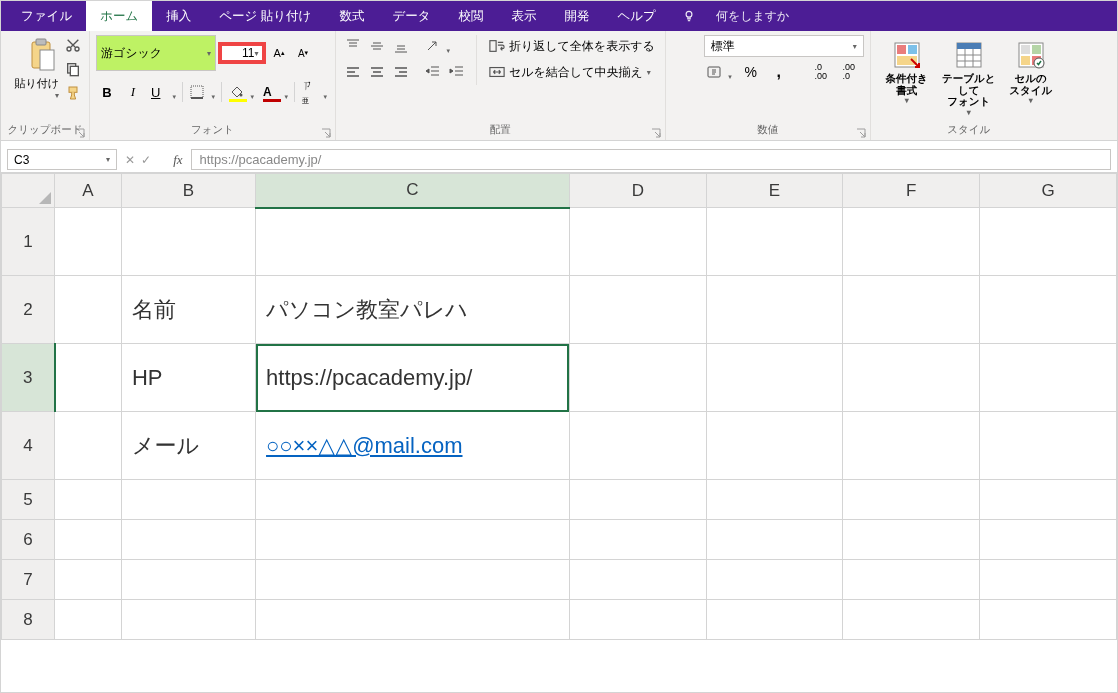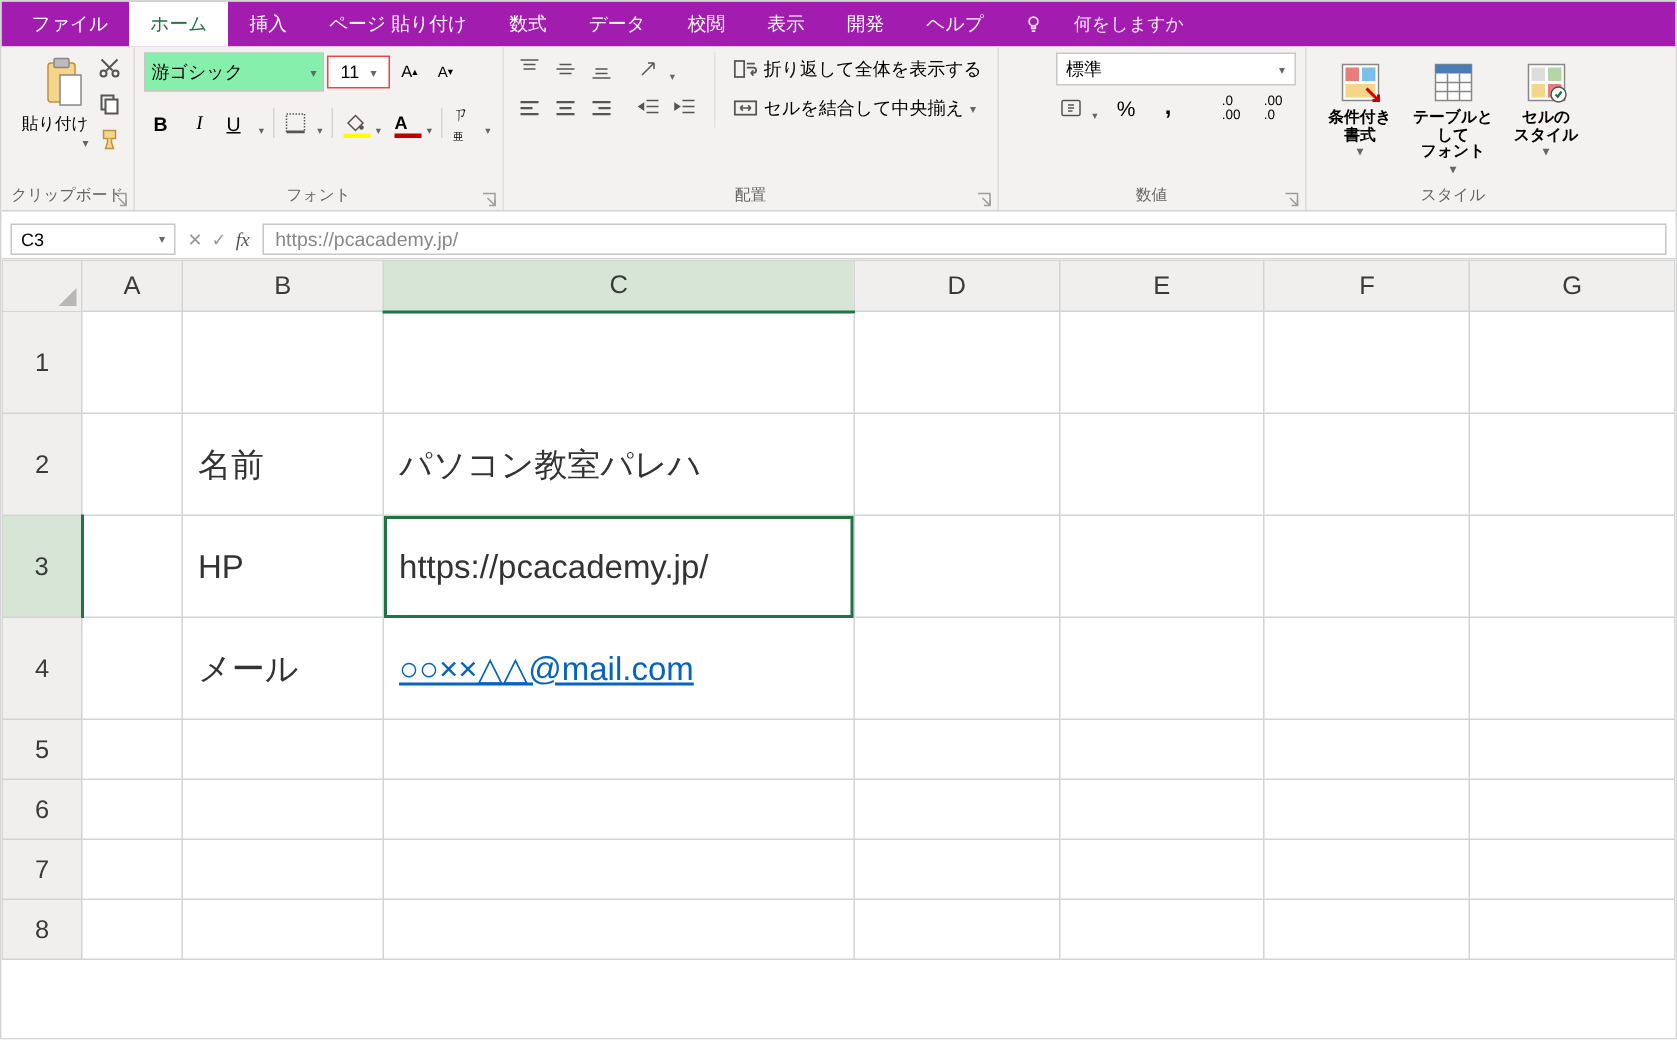--- a/index.html
+++ b/index.html
@@ -1,42 +1,42 @@
 <!DOCTYPE html>
 <html><head>
 <meta charset="utf-8">
 <style>
   * { box-sizing: border-box; }
   html, body { margin: 0; padding: 0; font-family: "Yu Gothic UI", "Meiryo", sans-serif; font-size: 12px; background: #fff; user-select: none; }
   .app { width: 1118px; height: 693px; display: flex; flex-direction: column; overflow: hidden; border: 1px solid #d4d4d4; }
 
   
-  .tabs-row { height: 30px; background: #a21caf; display: flex; align-items: stretch; color: #fff; padding-left: 6px; }
+  .tabs-row { height: 30px; background: #4c1d95; display: flex; align-items: stretch; color: #fff; padding-left: 6px; }
   .tab { padding: 0 14px; display: flex; align-items: center; font-size: 12.5px; cursor: pointer; }
   .tab.active { background: #fff; color: #217346; }
   .tell-me { display: flex; align-items: center; padding: 0 12px; gap: 20px; opacity: 0.9; }
   .tell-me svg { width: 14px; height: 14px; }
 
   
   .ribbon { height: 110px; background: #f3f2f1; border-bottom: 1px solid #d4d4d4; display: flex; }
   .group { display: flex; flex-direction: column; border-right: 1px solid #e1dfdd; min-width: 0; }
   .group-content { flex: 1; display: flex; align-items: flex-start; padding: 4px 6px 0 6px; gap: 4px; }
   .group-label { height: 18px; font-size: 10.5px; color: #666; text-align: center; position: relative; padding: 0 4px 2px 4px; display: flex; justify-content: center; align-items: center; }
   .group-label .dlg { position: absolute; right: 4px; bottom: 2px; width: 10px; height: 10px; opacity: 0.6; }
   .big-btn { display: flex; flex-direction: column; align-items: flex-end; justify-content: flex-start; width: 52px; height: 82px; padding-top: 2px; gap: 2px; cursor: pointer; }
   .big-btn .icon { width: 32px; height: 38px; display: flex; align-items: center; justify-content: center; }
   .big-btn .lbl { font-size: 11px; text-align: center; line-height: 1.1; }
   .small-stack { display: flex; flex-direction: column; gap: 4px; }
   .mini-btn { width: 20px; height: 20px; display: flex; align-items: center; justify-content: center; cursor: pointer; }
   .mini-btn svg { width: 16px; height: 16px; }
 
   
   .font-row1 { display: flex; gap: 2px; align-items: center; }
-  .font-name { width: 120px; height: 26px; border: 1px solid #c8c6c4; background: #86efac; padding: 0 4px; display: flex; align-items: center; justify-content: space-between; font-size: 12px; }
-  .font-size { width: 42px; height: 22px; border: 1px solid #ef4444; background: #fff; padding: 0 8px; display: flex; align-items: center; justify-content: space-between; font-size: 12px; }
+  .font-name { width: 120px; height: 36px; border: 1px solid #c8c6c4; background: #bef264; padding: 0 4px; display: flex; align-items: center; justify-content: space-between; font-size: 12px; }
+  .font-size { width: 42px; height: 22px; border: 4px solid #ef4444; background: #fff; padding: 0 20px; display: flex; align-items: center; justify-content: space-between; font-size: 12px; }
   .caret { font-size: 8px; color: #666; }
   .font-col { display: flex; flex-direction: column; gap: 4px; }
   .font-row2 { display: flex; gap: 4px; align-items: center; margin-top: 6px; }
   .sq-btn { width: 22px; height: 22px; display: flex; align-items: center; justify-content: center; cursor: pointer; font-size: 13px; }
   .sq-btn.with-drop { width: 30px; justify-content: flex-start; padding-left: 3px; position: relative; }
   .sq-btn.with-drop::after { content: "▾"; font-size: 7px; color: #666; position: absolute; right: 2px; bottom: 2px; }
   .color-bar { width: 18px; height: 3px; display: block; }
 
   
   .align-col { display: flex; flex-direction: column; gap: 4px; }
@@ -54,21 +54,21 @@
   .style-btn { display: flex; flex-direction: column; align-items: center; width: 60px; padding-top: 4px; cursor: pointer; font-weight: bold; }
   .style-btn .icon { width: 32px; height: 32px; display: flex; align-items: center; justify-content: center; }
   .style-btn .lbl { font-size: 10.5px; text-align: center; line-height: 1.1; margin-top: 2px; }
   .style-btn .drop { font-size: 8px; color: #666; }
 
   
   .fbar { height: 26px; border-bottom: 1px solid #d4d4d4; display: flex; align-items: stretch; background: #fff; margin-top: 6px; }
   .name-box { width: 110px; border: 1px solid #c8c6c4; margin: 2px 0 2px 6px; padding: 0 6px; display: flex; align-items: center; justify-content: space-between; font-size: 12px; background: #fff; }
   .fbar-btns { display: flex; align-items: center; gap: 6px; padding: 0 8px; color: #999; }
   .fbar-btns span { cursor: pointer; }
-  .fx { font-style: italic; font-family: serif; font-size: 13px; color: #555; }
+  .fx { font-style: italic; font-family: serif; font-size: 13px; color: #555; margin-left: 16px; }
   .formula-input { flex: 1; border: 1px solid #c8c6c4; margin: 2px 6px 2px 0; padding: 0 8px; display: flex; align-items: center; font-size: 13px; color: #888; background: #fff; }
 
   
   .grid-wrap { flex: 1; overflow: hidden; background: #fff; }
   table.sheet { border-collapse: collapse; table-layout: fixed; }
   table.sheet th, table.sheet td { border: 1px solid #d4d4d4; font-weight: normal; }
   .corner { width: 56px; height: 34px; background: #f0efee; border-right: 1px solid #bdbdbd; border-bottom: 1px solid #bdbdbd; position: relative; }
   .corner::after { content: ""; position: absolute; right: 3px; bottom: 3px; width: 0; height: 0; border-style: solid; border-width: 0 0 12px 12px; border-color: transparent transparent #b7b7b7 transparent; }
   th.col-h { height: 34px; background: #f0efee; color: #3a3a3a; font-size: 17px; text-align: center; border-bottom: 1px solid #bdbdbd; }
   th.col-h.sel { background: #d7e5d7; border-bottom: 2px solid #217346; }

